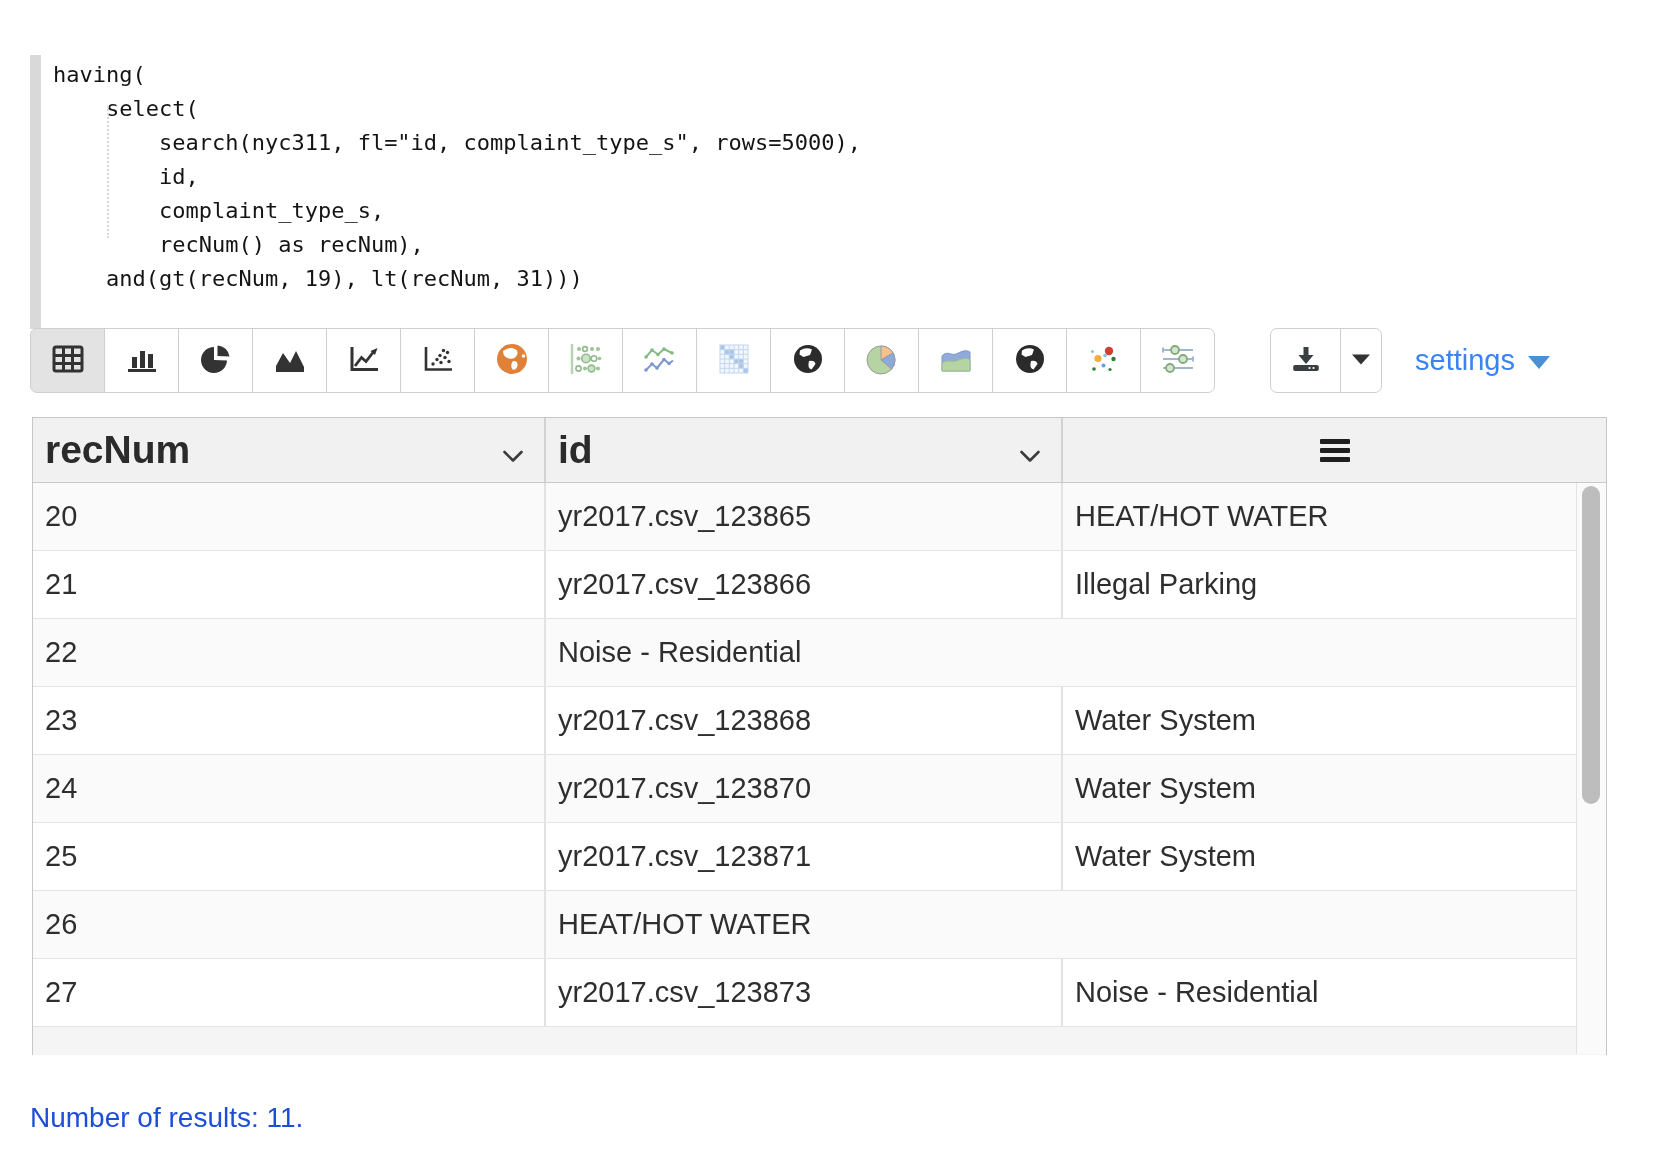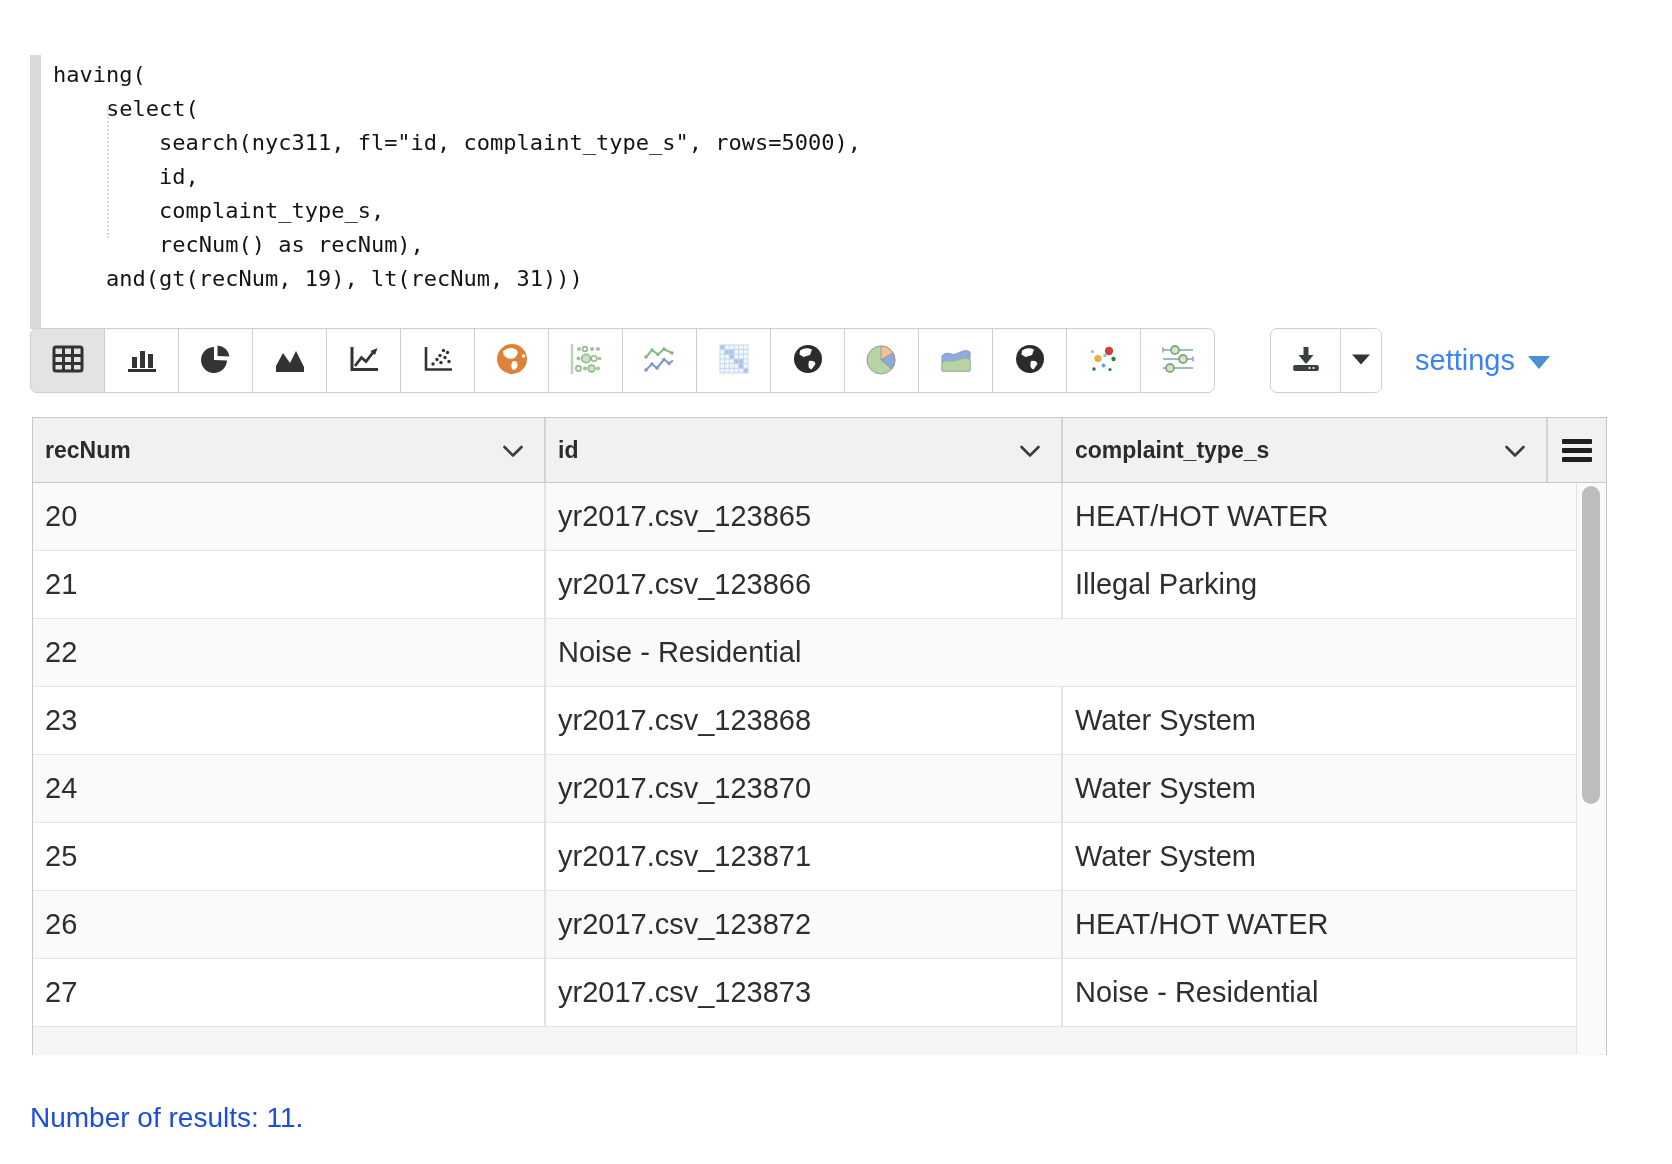--- a/index.html
+++ b/index.html
@@ -61,21 +61,21 @@
     box-sizing:border-box;border:1px solid #c6c6c6;background:#fff;
   }
   .grid-header{
     display:flex;height:65px;box-sizing:border-box;background:#f1f1f1;
     border-bottom:1px solid #c9c9c9;
   }
   .hcell{
     box-sizing:border-box;border-right:2px solid #d2d2d2;
     display:flex;align-items:center;justify-content:space-between;
     padding:0 20px 0 12px;
-    font-weight:bold;font-size:23px;color:#2b2b2b;cursor:pointer;
+    font-weight:bold;font-size:39px;color:#2b2b2b;cursor:pointer;
   }
   .hcell.h0{width:513px;}
   .hcell.h1{width:517px;}
   .hcell.h2{width:485px;}
   .hcell-menu{
     box-sizing:border-box;flex:1;border-right:none;
     display:flex;align-items:center;justify-content:center;cursor:pointer;
   }
   .hamburger span{display:block;width:30px;height:5px;background:#1f1f1f;border-radius:1px;margin:4px 0;}
 
@@ -329,26 +329,20 @@
       <span><svg width="22" height="13" viewBox="0 0 22 13">
         <path d="M2.5 2 L11 10.5 L19.5 2" fill="none" stroke="#3c3c3c" stroke-width="2.6" stroke-linecap="round" stroke-linejoin="round"></path>
       </svg></span>
     </div>
     <div class="hcell h1">
       <span>id</span>
       <span><svg width="22" height="13" viewBox="0 0 22 13">
         <path d="M2.5 2 L11 10.5 L19.5 2" fill="none" stroke="#3c3c3c" stroke-width="2.6" stroke-linecap="round" stroke-linejoin="round"></path>
       </svg></span>
     </div>
-    <div class="hcell h2">
-      <span>complaint_type_s</span>
-      <span><svg width="22" height="13" viewBox="0 0 22 13">
-        <path d="M2.5 2 L11 10.5 L19.5 2" fill="none" stroke="#3c3c3c" stroke-width="2.6" stroke-linecap="round" stroke-linejoin="round"></path>
-      </svg></span>
-    </div>
     <div class="hcell-menu">
       <span class="hamburger">
           <span></span>
           <span></span>
           <span></span>
         </span>
     </div>
   </div>
 
   <div class="grid-body">
@@ -376,21 +370,20 @@
         <div class="cell c1">yr2017.csv_123870</div>
         <div class="cell c2">Water System</div>
       </div>
       <div class="row even">
         <div class="cell c0">25</div>
         <div class="cell c1">yr2017.csv_123871</div>
         <div class="cell c2">Water System</div>
       </div>
       <div class="row odd">
         <div class="cell c0">26</div>
-        <div class="cell c1">yr2017.csv_123872</div>
         <div class="cell c2">HEAT/HOT WATER</div>
       </div>
       <div class="row even">
         <div class="cell c0">27</div>
         <div class="cell c1">yr2017.csv_123873</div>
         <div class="cell c2">Noise - Residential</div>
       </div>
     </div>
 
   <div class="grid-strip"></div>

